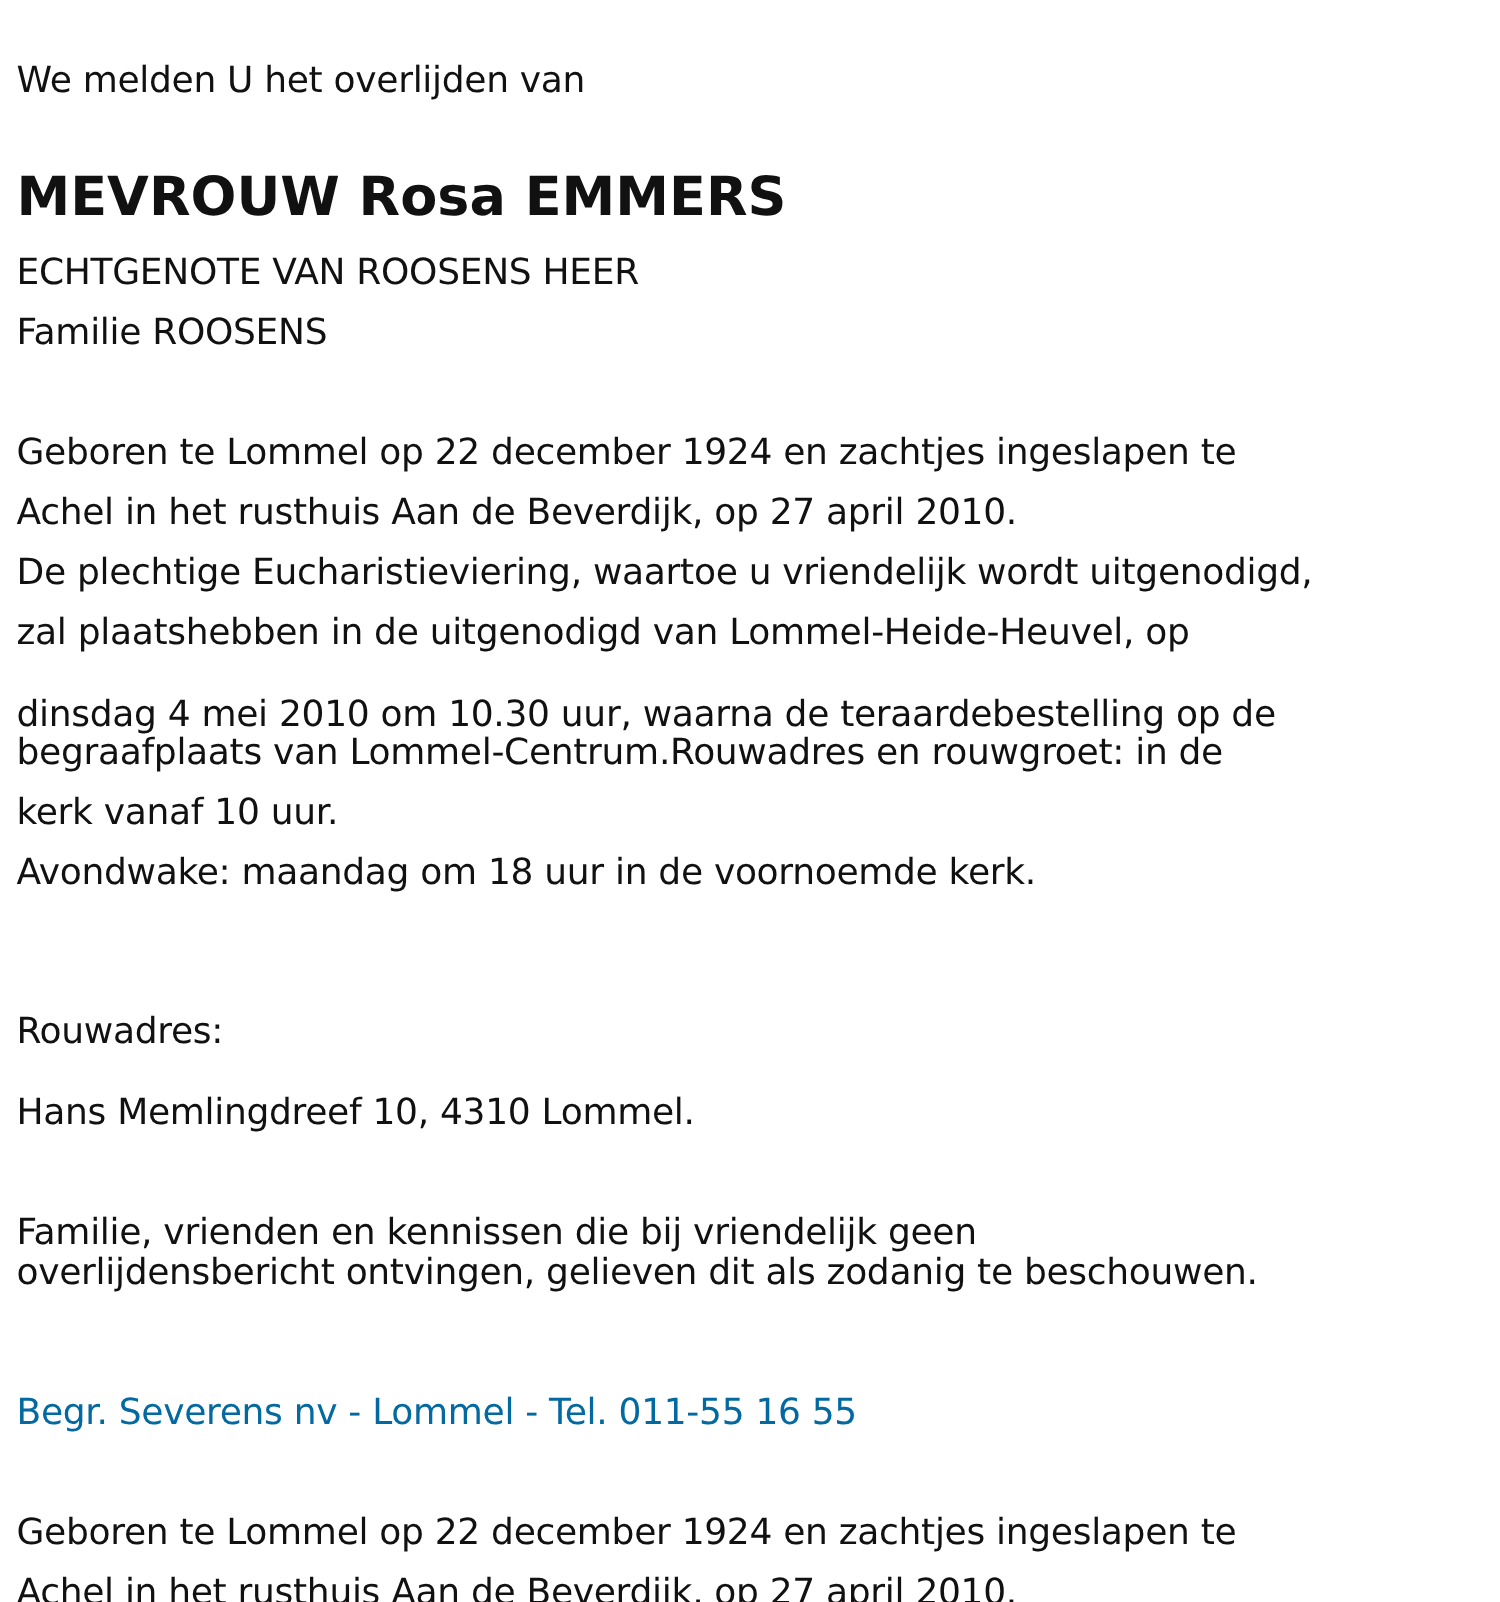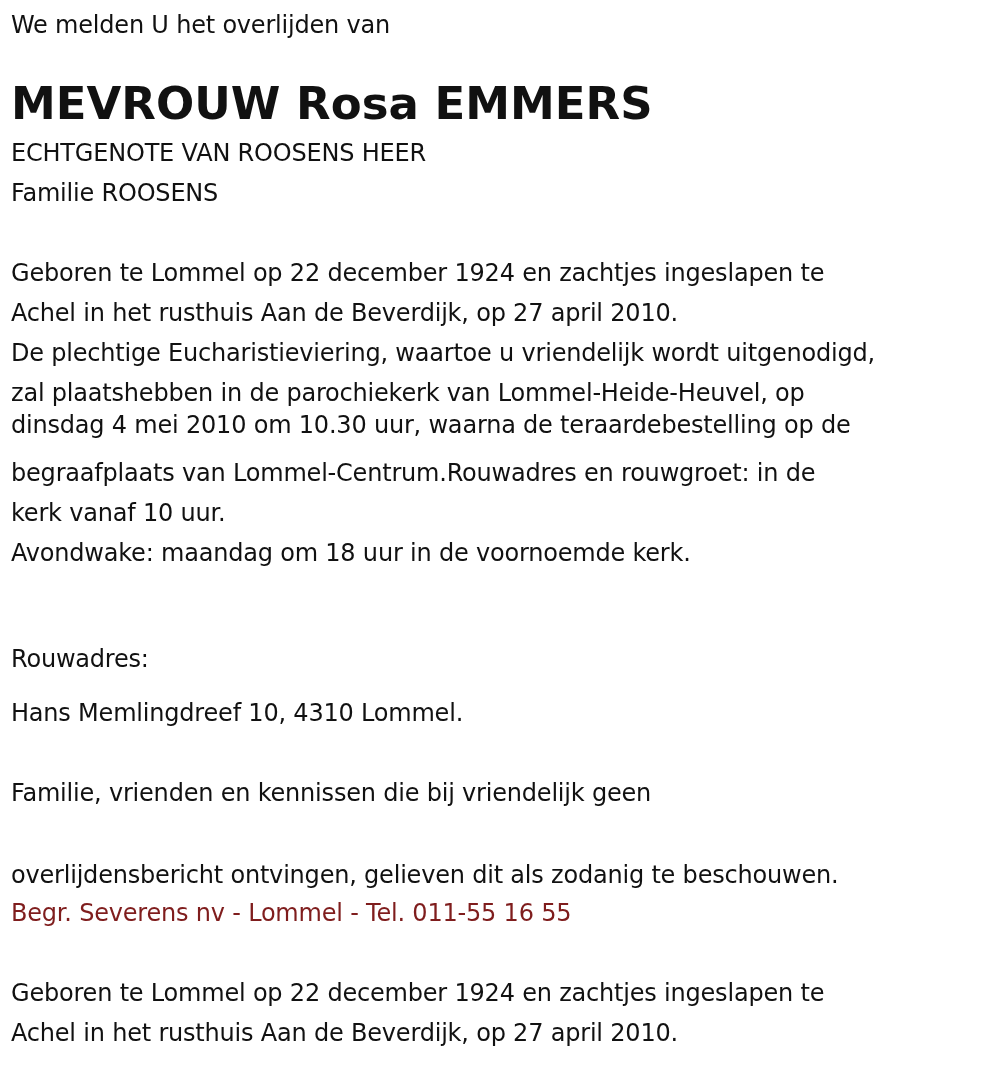--- a/index.html
+++ b/index.html
@@ -18,53 +18,54 @@
       position: relative;
       padding: 0 0 0 11px;
     }
     .line {
       position: absolute;
       left: 11px;
       white-space: nowrap;
       font-size: 24px;
       line-height: 40px;
       letter-spacing: -0.2px;
+      margin-top: 28px;
     }
     .title {
-      font-size: 45px;
+      font-size: 36px;
       font-weight: bold;
       line-height: 44px;
       letter-spacing: 0px;
     }
     .muted {
-      color: #7f1d1d;
+      color: #0369a1;
     }
   </style>
 </head>
 <body>
 
 <div class="page">
   <div class="line" style="top:5px">We melden U het overlijden van</div>
 
   <div class="line title" style="top:82px">MEVROUW Rosa EMMERS</div>
   <div class="line" style="top:133px">ECHTGENOTE VAN ROOSENS HEER</div>
   <div class="line" style="top:173px">Familie ROOSENS</div>
 
   <div class="line" style="top:253px">Geboren te Lommel op 22 december 1924 en zachtjes ingeslapen te</div>
   <div class="line" style="top:293px">Achel in het rusthuis Aan de Beverdijk, op 27 april 2010.</div>
   <div class="line" style="top:333px">De plechtige Eucharistieviering, waartoe u vriendelijk wordt uitgenodigd,</div>
-  <div class="line" style="top:373px">zal plaatshebben in de parochiekerk van Lommel-Heide-Heuvel, op</div>
-  <div class="line" style="top:405px">dinsdag 4 mei 2010 om 10.30 uur, waarna de teraardebestelling op de</div>
+  <div class="line" style="top:373px">zal plaatshebben in de uitgenodigd van Lommel-Heide-Heuvel, op</div>
+  <div class="line" style="top:428px">dinsdag 4 mei 2010 om 10.30 uur, waarna de teraardebestelling op de</div>
   <div class="line" style="top:453px">begraafplaats van Lommel-Centrum.Rouwadres en rouwgroet: in de</div>
   <div class="line" style="top:493px">kerk vanaf 10 uur.</div>
   <div class="line" style="top:533px">Avondwake: maandag om 18 uur in de voornoemde kerk.</div>
 
   <div class="line" style="top:639px">Rouwadres:</div>
   <div class="line" style="top:693px">Hans Memlingdreef 10, 4310 Lommel.</div>
 
   <div class="line" style="top:773px">Familie, vrienden en kennissen die bij vriendelijk geen</div>
-  <div class="line" style="top:855px">overlijdensbericht ontvingen, gelieven dit als zodanig te beschouwen.</div>
+  <div class="line" style="top:800px">overlijdensbericht ontvingen, gelieven dit als zodanig te beschouwen.</div>
 
   <div class="line muted" style="top:893px">Begr. Severens nv - Lommel - Tel. 011-55 16 55</div>
 
   <div class="line" style="top:973px">Geboren te Lommel op 22 december 1924 en zachtjes ingeslapen te</div>
   <div class="line" style="top:1013px">Achel in het rusthuis Aan de Beverdijk, op 27 april 2010.</div>
 </div>
 
 </body></html>

